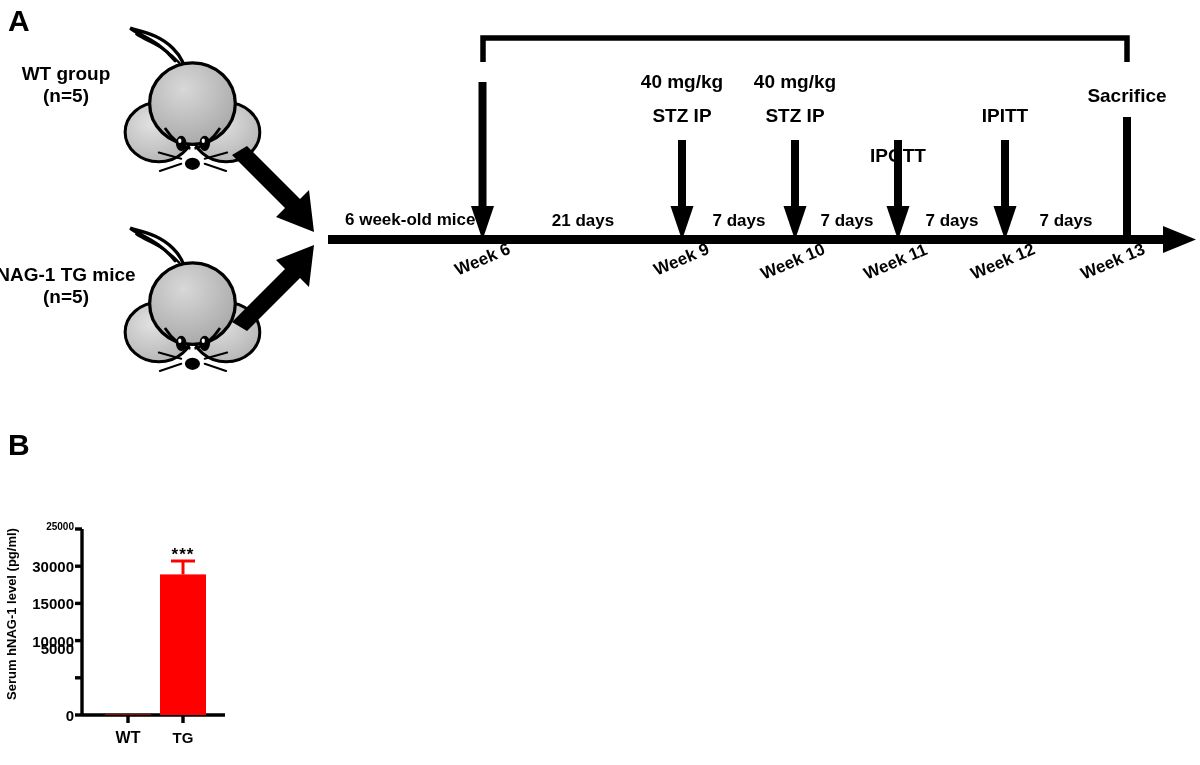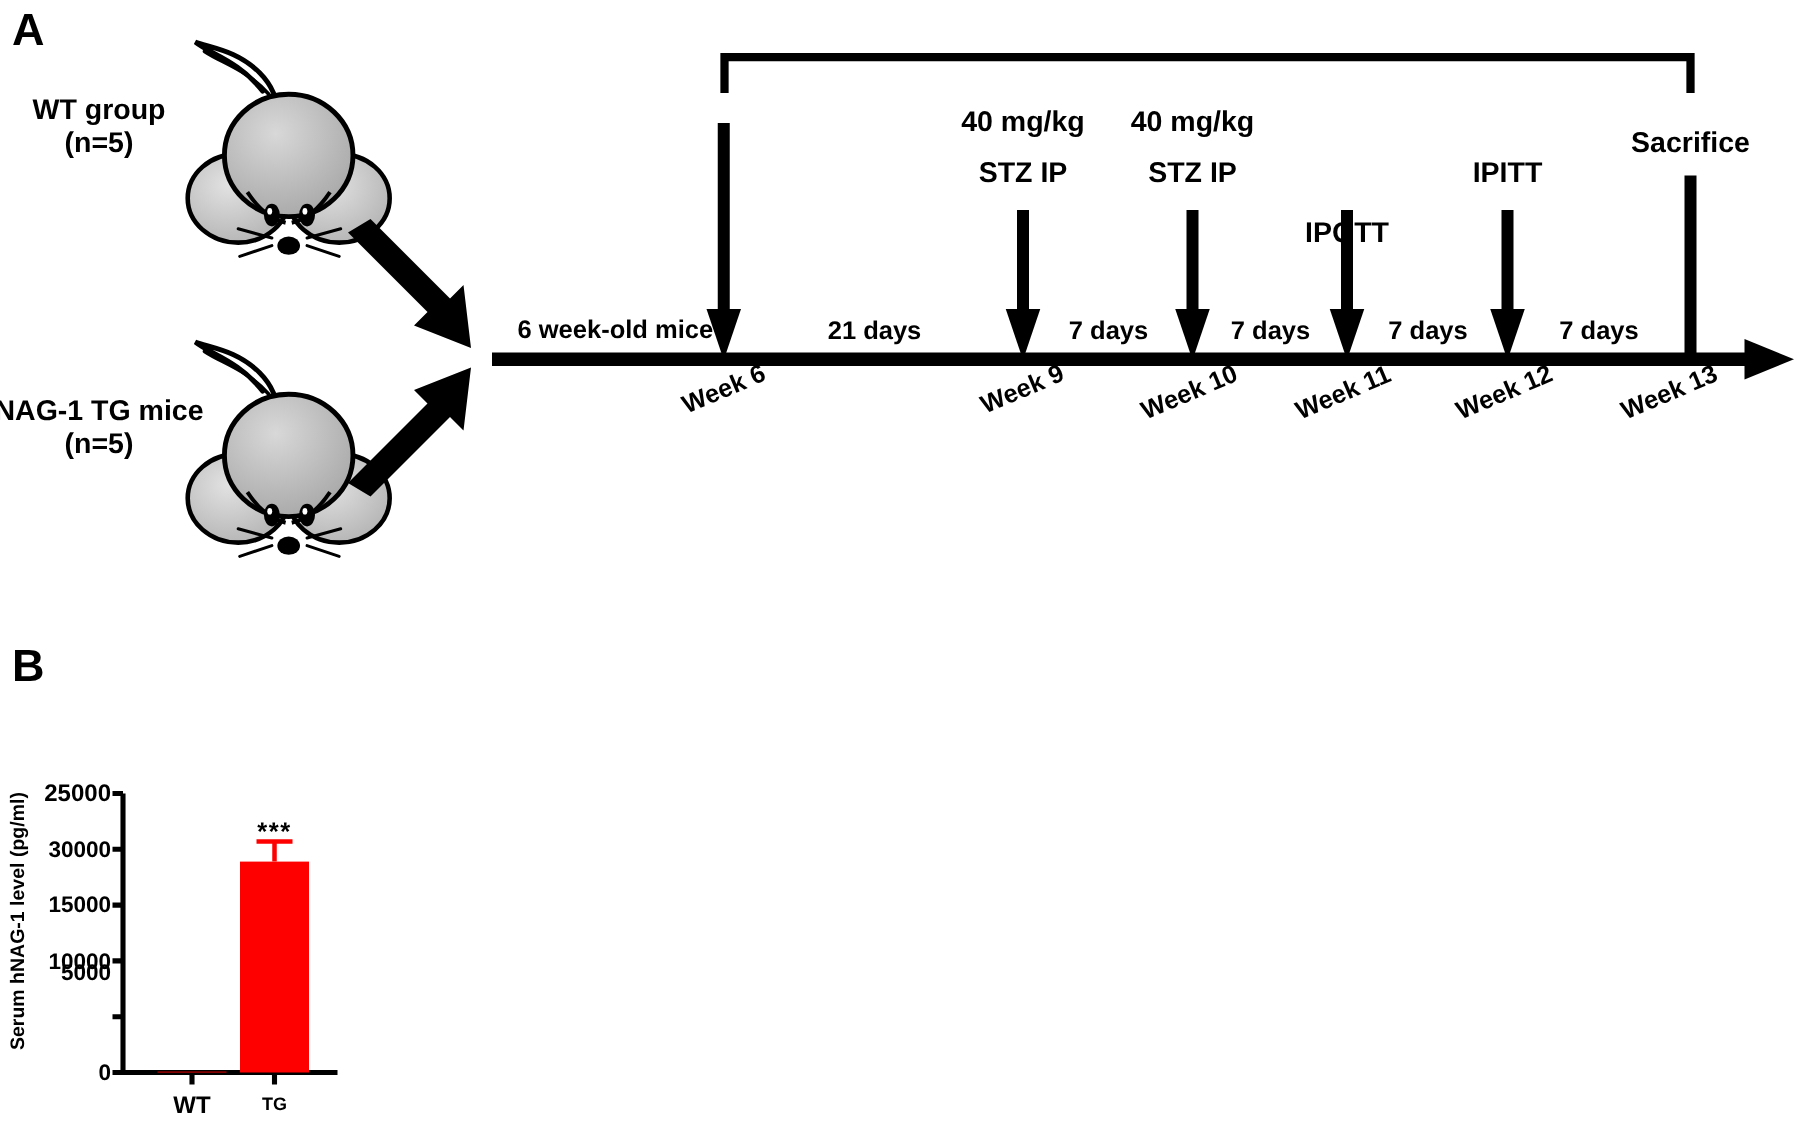--- a/index.html
+++ b/index.html
@@ -168,25 +168,25 @@
 
     <rect x="85" y="199.4" width="46" height="0.6" fill="#FF0000"></rect>
     <rect x="140" y="59.4" width="46" height="140.6" fill="#FF0000"></rect>
 
     <g stroke="#FF0000" stroke-width="3">
       <line x1="163" y1="59.4" x2="163" y2="46"></line>
       <line x1="151" y1="46" x2="175" y2="46"></line>
     </g>
   </svg>
 
-  <div class="txt" style="left:22px;top:521px;font-size:16px;text-align:right;width:52px;">25000</div>
+  <div class="txt" style="left:22px;top:521px;font-size:10px;text-align:right;width:52px;">25000</div>
   <div class="txt" style="left:22px;top:558px;font-size:15px;text-align:right;width:52px;">30000</div>
   <div class="txt" style="left:22px;top:595px;font-size:15px;text-align:right;width:52px;">15000</div>
   <div class="txt" style="left:22px;top:633px;font-size:15px;text-align:right;width:52px;">10000</div>
   <div class="txt" style="left:22px;top:640px;font-size:15px;text-align:right;width:52px;">5000</div>
   <div class="txt" style="left:22px;top:707px;font-size:15px;text-align:right;width:52px;">0</div>
 
   <div class="txt ctr" style="left:128px;top:729px;font-size:16px;">WT</div>
-  <div class="txt ctr" style="left:183px;top:729px;font-size:12px;">TG</div>
+  <div class="txt ctr" style="left:183px;top:729px;font-size:15px;">TG</div>
 
   <div class="txt ctr" style="left:183px;top:545px;font-size:17px;letter-spacing:1px;">***</div>
 
 </div>
 
 </body></html>

